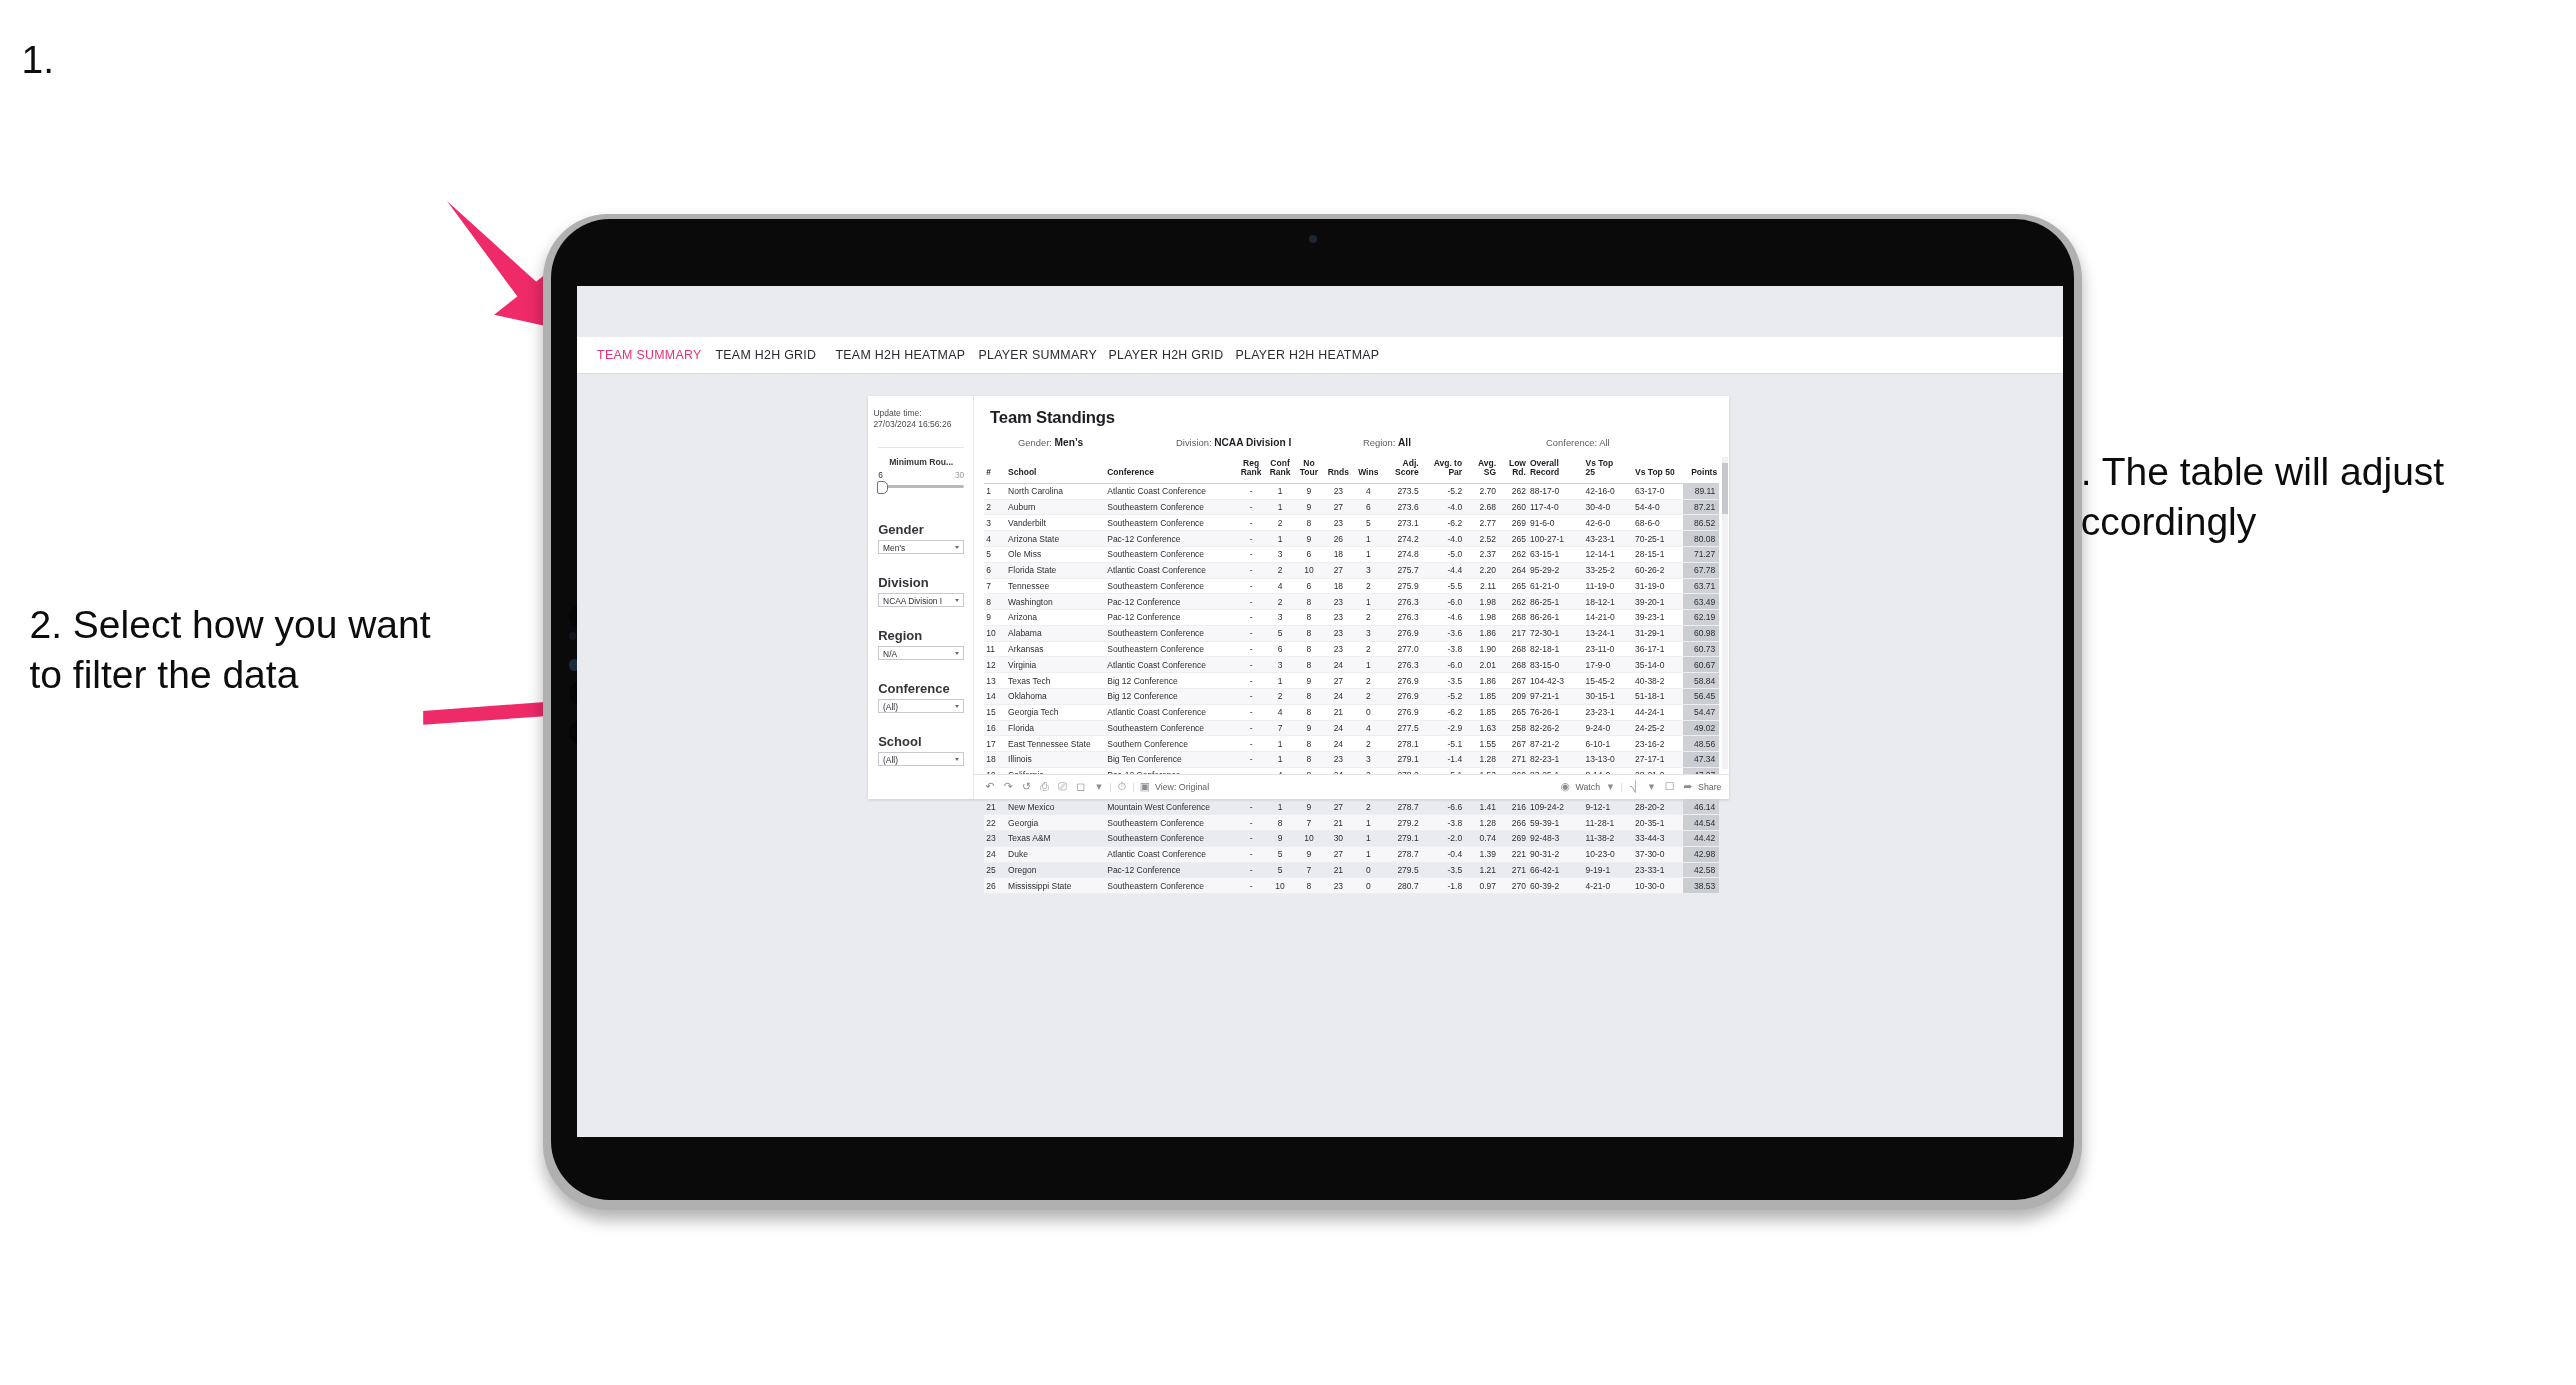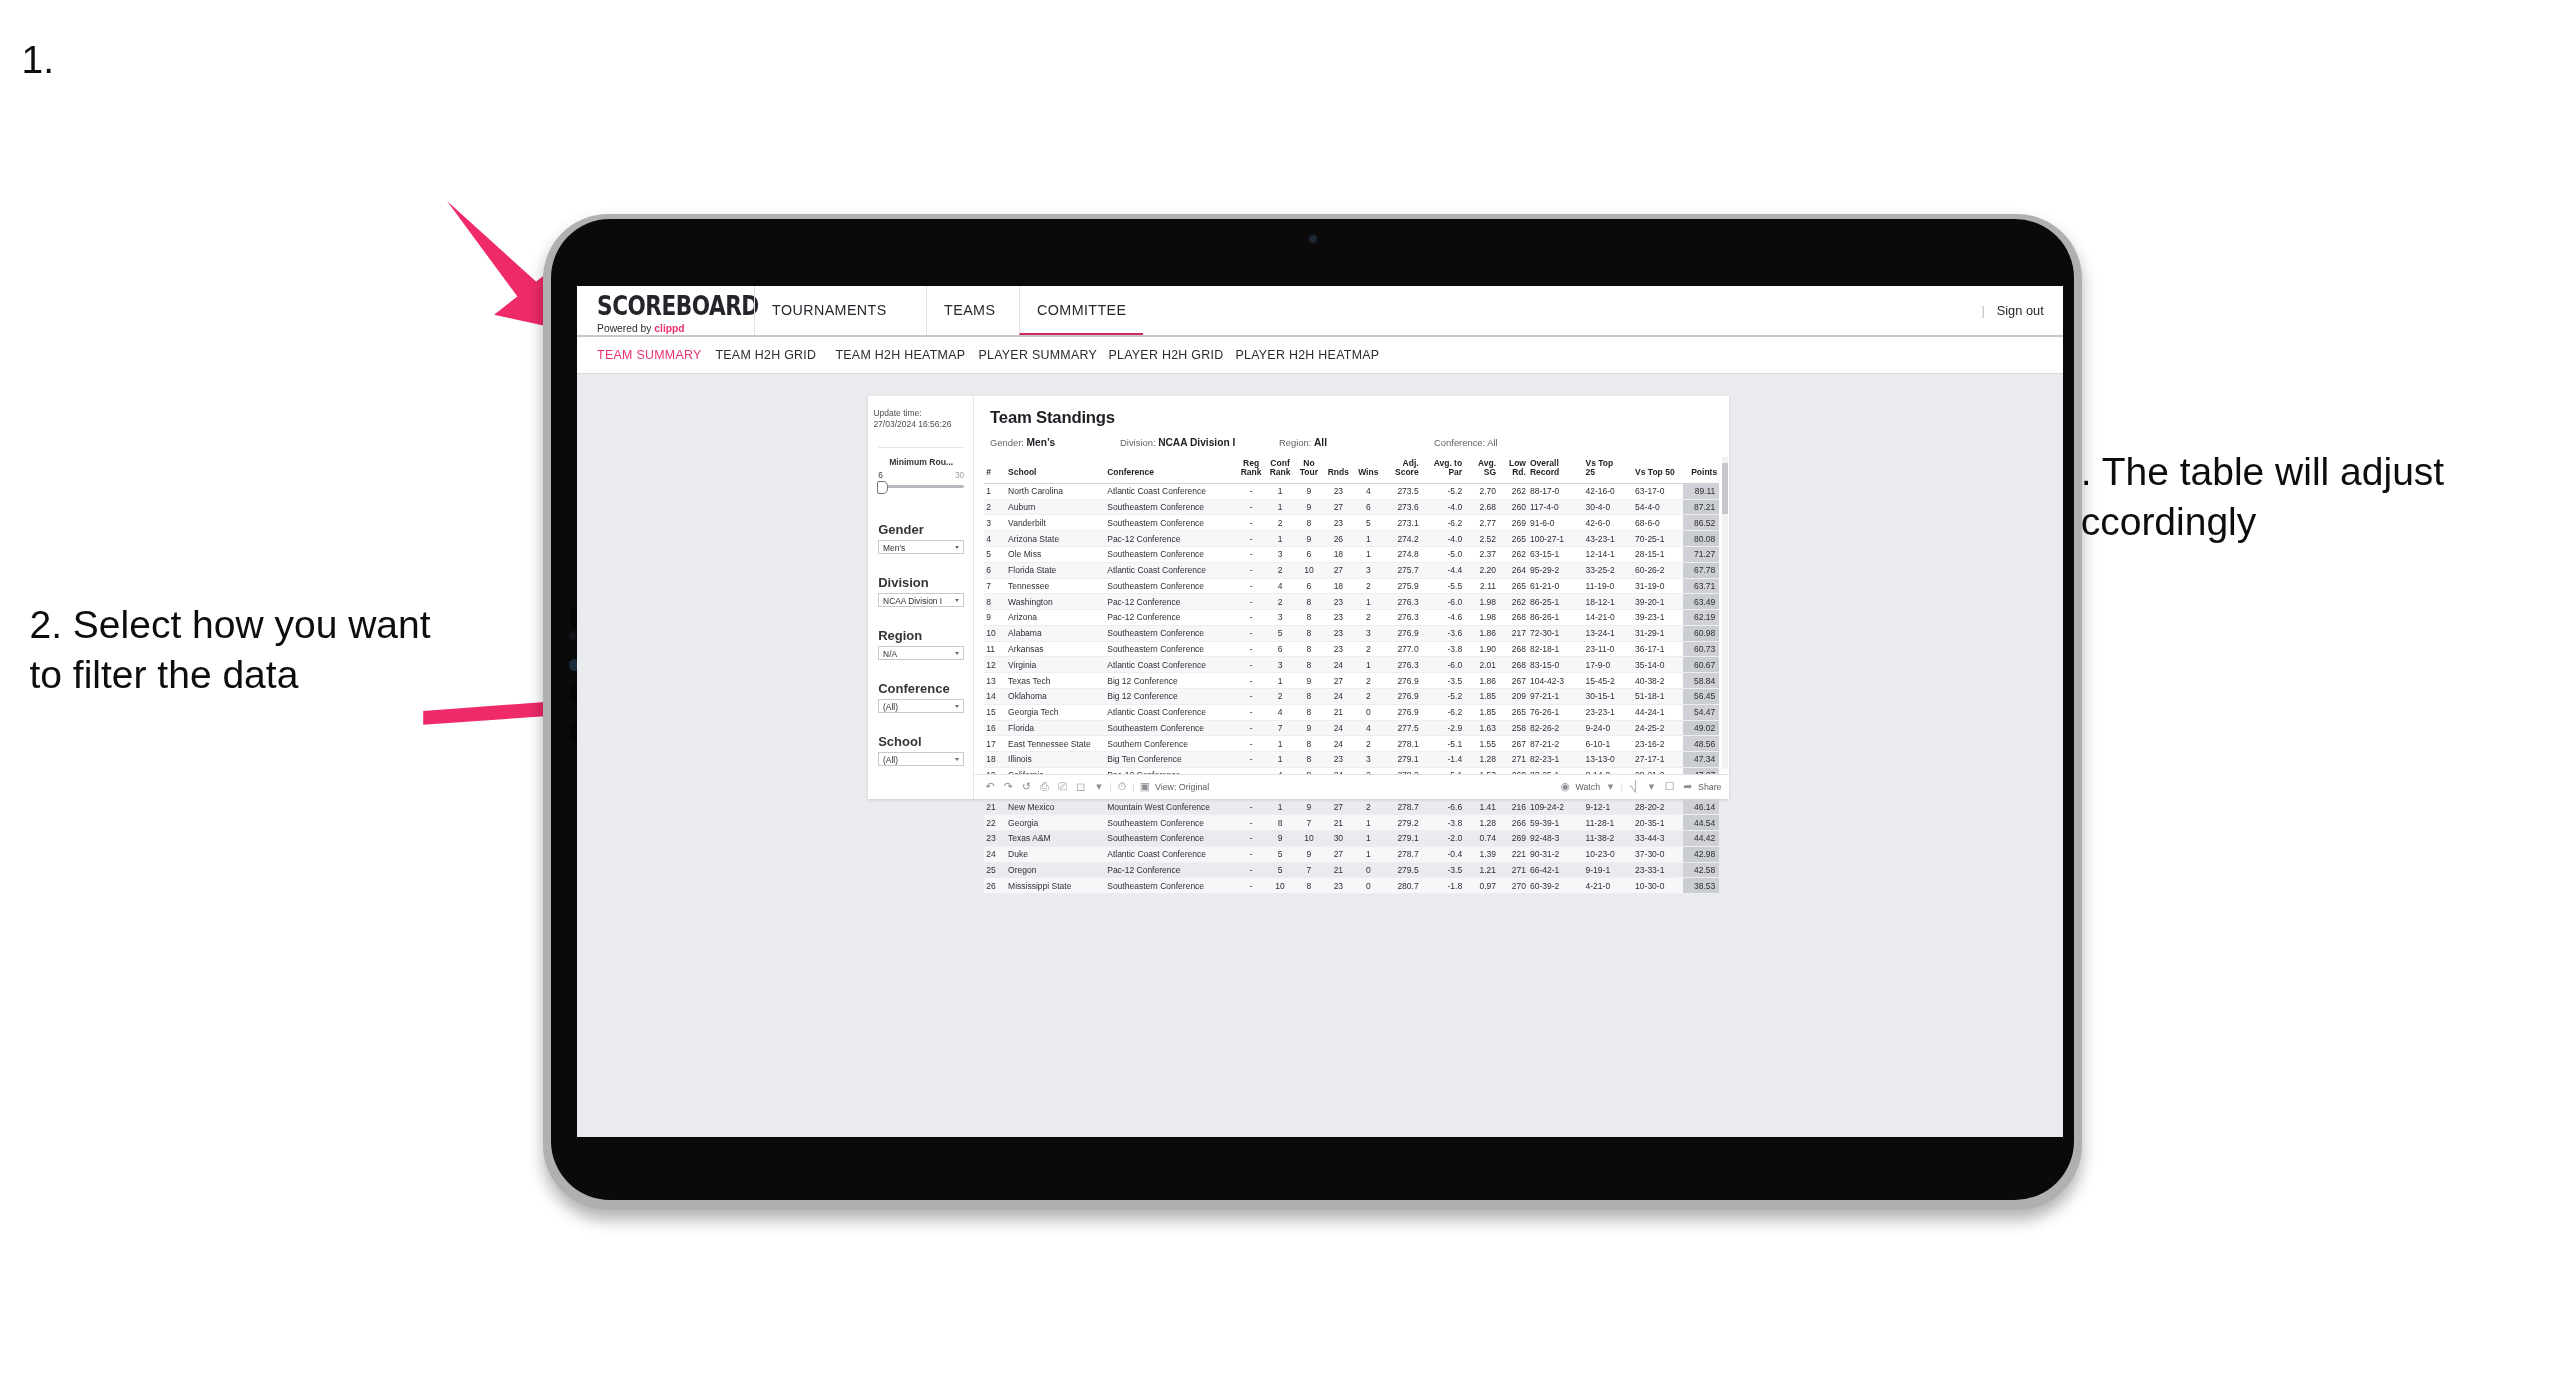--- a/index.html
+++ b/index.html
@@ -92,21 +92,21 @@
   .sl-vals .hi{color:#9a9ca2;}
   .sl-track{position:relative;height:2.9px;background:#b8babf;border-radius:2px;margin-top:4.9px;}
   .sl-handle{position:absolute;left:-1px;top:-3.9px;width:8.8px;height:10.8px;background:#fff;
              border:1.3px solid #6f7177;border-radius:2px 4.9px 4.9px 2px;}
 
   
   #stand{position:absolute;left:106px;top:0;right:0;bottom:0;background:#fff;}
   #stand h1{margin:0;position:absolute;left:15.7px;top:11.8px;font-size:16.7px;color:#1d1f24;
      font-weight:700;letter-spacing:-0.2px;}
   #meta{position:absolute;left:15.7px;top:41px;right:9.8px;font-size:9.4px;color:#5d5f65;}
-  #meta span.m{display:inline-block;}
+  #meta span.m{display:inline-block;margin-left:28px;}
   #meta b{color:#1d1f24;font-weight:700;font-size:10.2px;}
   #meta .m1{width:130px;} #meta .m2{width:159px;} #meta .m3{width:155px;}
 
   table{position:absolute;left:9.8px;top:61px;right:9.8px;border-collapse:collapse;
         font-size:8.5px;color:#2c2e33;table-layout:fixed;width:735px;}
   thead th{font-weight:700;color:#1d1f24;vertical-align:bottom;padding:2px 2px 4.9px 2px;
            border-bottom:1px solid #cfcfd4;line-height:1.12;text-align:left;}
   tbody td{padding:2.4px 2px;border-bottom:1px solid #eeeef1;white-space:nowrap;
            overflow:hidden;}
   .c-rank{width:17.7px;} .c-school{width:94px;} .c-conf{width:126px;}
@@ -165,30 +165,20 @@
   <div id="tablet-inner">
     <div id="cam"></div>
     <div class="bez-dot" id="bd1"></div>
     <div class="bez-dot" id="bd2"></div>
     <div class="bez-dot" id="bd3"></div>
     <div class="bez-dot" id="bd4"></div>
     <div class="bez-dot" id="bd5"></div>
 
     <div id="screen">
 
-      <div id="topbar">
-        <div id="logo">
-          <div class="brand">SCOREBOARD</div>
-          <div class="pb"><span>Powered by </span><i>clippd</i></div>
-        </div>
-        <div class="topnav" id="nav-tournaments">TOURNAMENTS</div>
-        <div class="topnav" id="nav-teams">TEAMS</div>
-        <div class="topnav active" id="nav-committee">COMMITTEE</div>
-        <div id="signout"><span class="sep">|</span><span>Sign out</span></div>
-      </div>
 
       <div id="subnav">
         <div class="subtab active" style="left:19.7px;">TEAM SUMMARY</div>
         <div class="subtab" style="left:138px;">TEAM H2H GRID</div>
         <div class="subtab" style="left:258px;">TEAM H2H HEATMAP</div>
         <div class="subtab" style="left:401px;">PLAYER SUMMARY</div>
         <div class="subtab" style="left:531px;">PLAYER H2H GRID</div>
         <div class="subtab" style="left:658px;">PLAYER H2H HEATMAP</div>
       </div>
 

